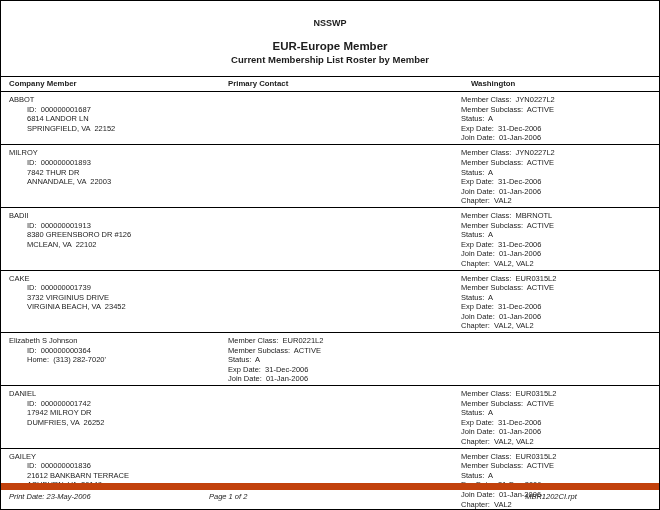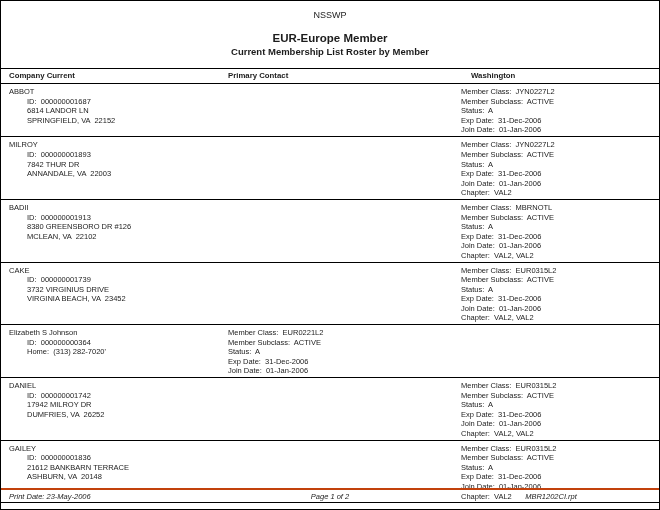--- a/index.html
+++ b/index.html
@@ -3,21 +3,21 @@
 <meta charset="utf-8">
 <style>
   html, body { margin:0; padding:0; background:#fff; }
   .page {
     width:660px; height:510px; box-sizing:border-box;
     border:1px solid #000; background:#fff; overflow:hidden;
     font-family:"Liberation Sans", sans-serif; color:#1c1c1c;
     position:relative;
   }
   .report-header { text-align:center; }
-  .org-name { font-size:9px; font-weight:normal; padding-top:9px; }
+  .org-name { font-size:9px; font-weight:bold; padding-top:17px; }
   .report-title { font-size:11.5px; font-weight:bold; padding-top:12px; }
   .report-subtitle { font-size:9.5px; font-weight:bold; padding-top:2px; }
 
   .col-header {
     display:grid; grid-template-columns:219px 233px 1fr;
     margin-top:11px; padding:2px 8px 3px 8px;
     border-top:1px solid #000; border-bottom:1px solid #000;
     font-size:7.8px; font-weight:bold;
   }
   .col-header .membership-col { padding-left:10px; }
@@ -29,42 +29,42 @@
     font-size:7.5px; line-height:9.6px;
   }
   .row .line { white-space:pre; }
   .indent { padding-left:18px; }
   .company-name, .contact-name { white-space:pre; }
   .cell { min-height:10px; }
   .company-cell .pad-bottom { height:10px; }
 
   .report-footer {
     position:absolute; left:0; right:0; bottom:0;
-    border-top:2px solid #c2410c;
+    border-top:7px solid #c2410c;
     display:flex; align-items:flex-start;
     padding:2px 8px 8px 8px;
     font-size:7.5px; font-style:italic;
   }
   .footer-left { width:200px; text-align:left; }
-  .footer-center { flex:1; text-align:center; }
+  .footer-center { flex:1; }
   .footer-right { width:200px; text-align:center; }
 </style>
 </head>
 <body>
 
 <div class="page">
 
   <div class="report-header">
     <div class="org-name">NSSWP</div>
     <div class="report-title">EUR-Europe Member</div>
     <div class="report-subtitle">Current Membership List Roster by Member</div>
   </div>
 
   <div class="col-header">
-    <div>Company Current</div>
+    <div>Company Member</div>
     <div>Primary Contact</div>
     <div class="membership-col">Washington</div>
   </div>
 
   <div>
     <div class="row">
       <div class="cell company-cell">
         <div class="company-name">ABBOT</div>
         <div class="indent line">ID:  000000001687</div>
         <div class="indent line">6814 LANDOR LN</div>

